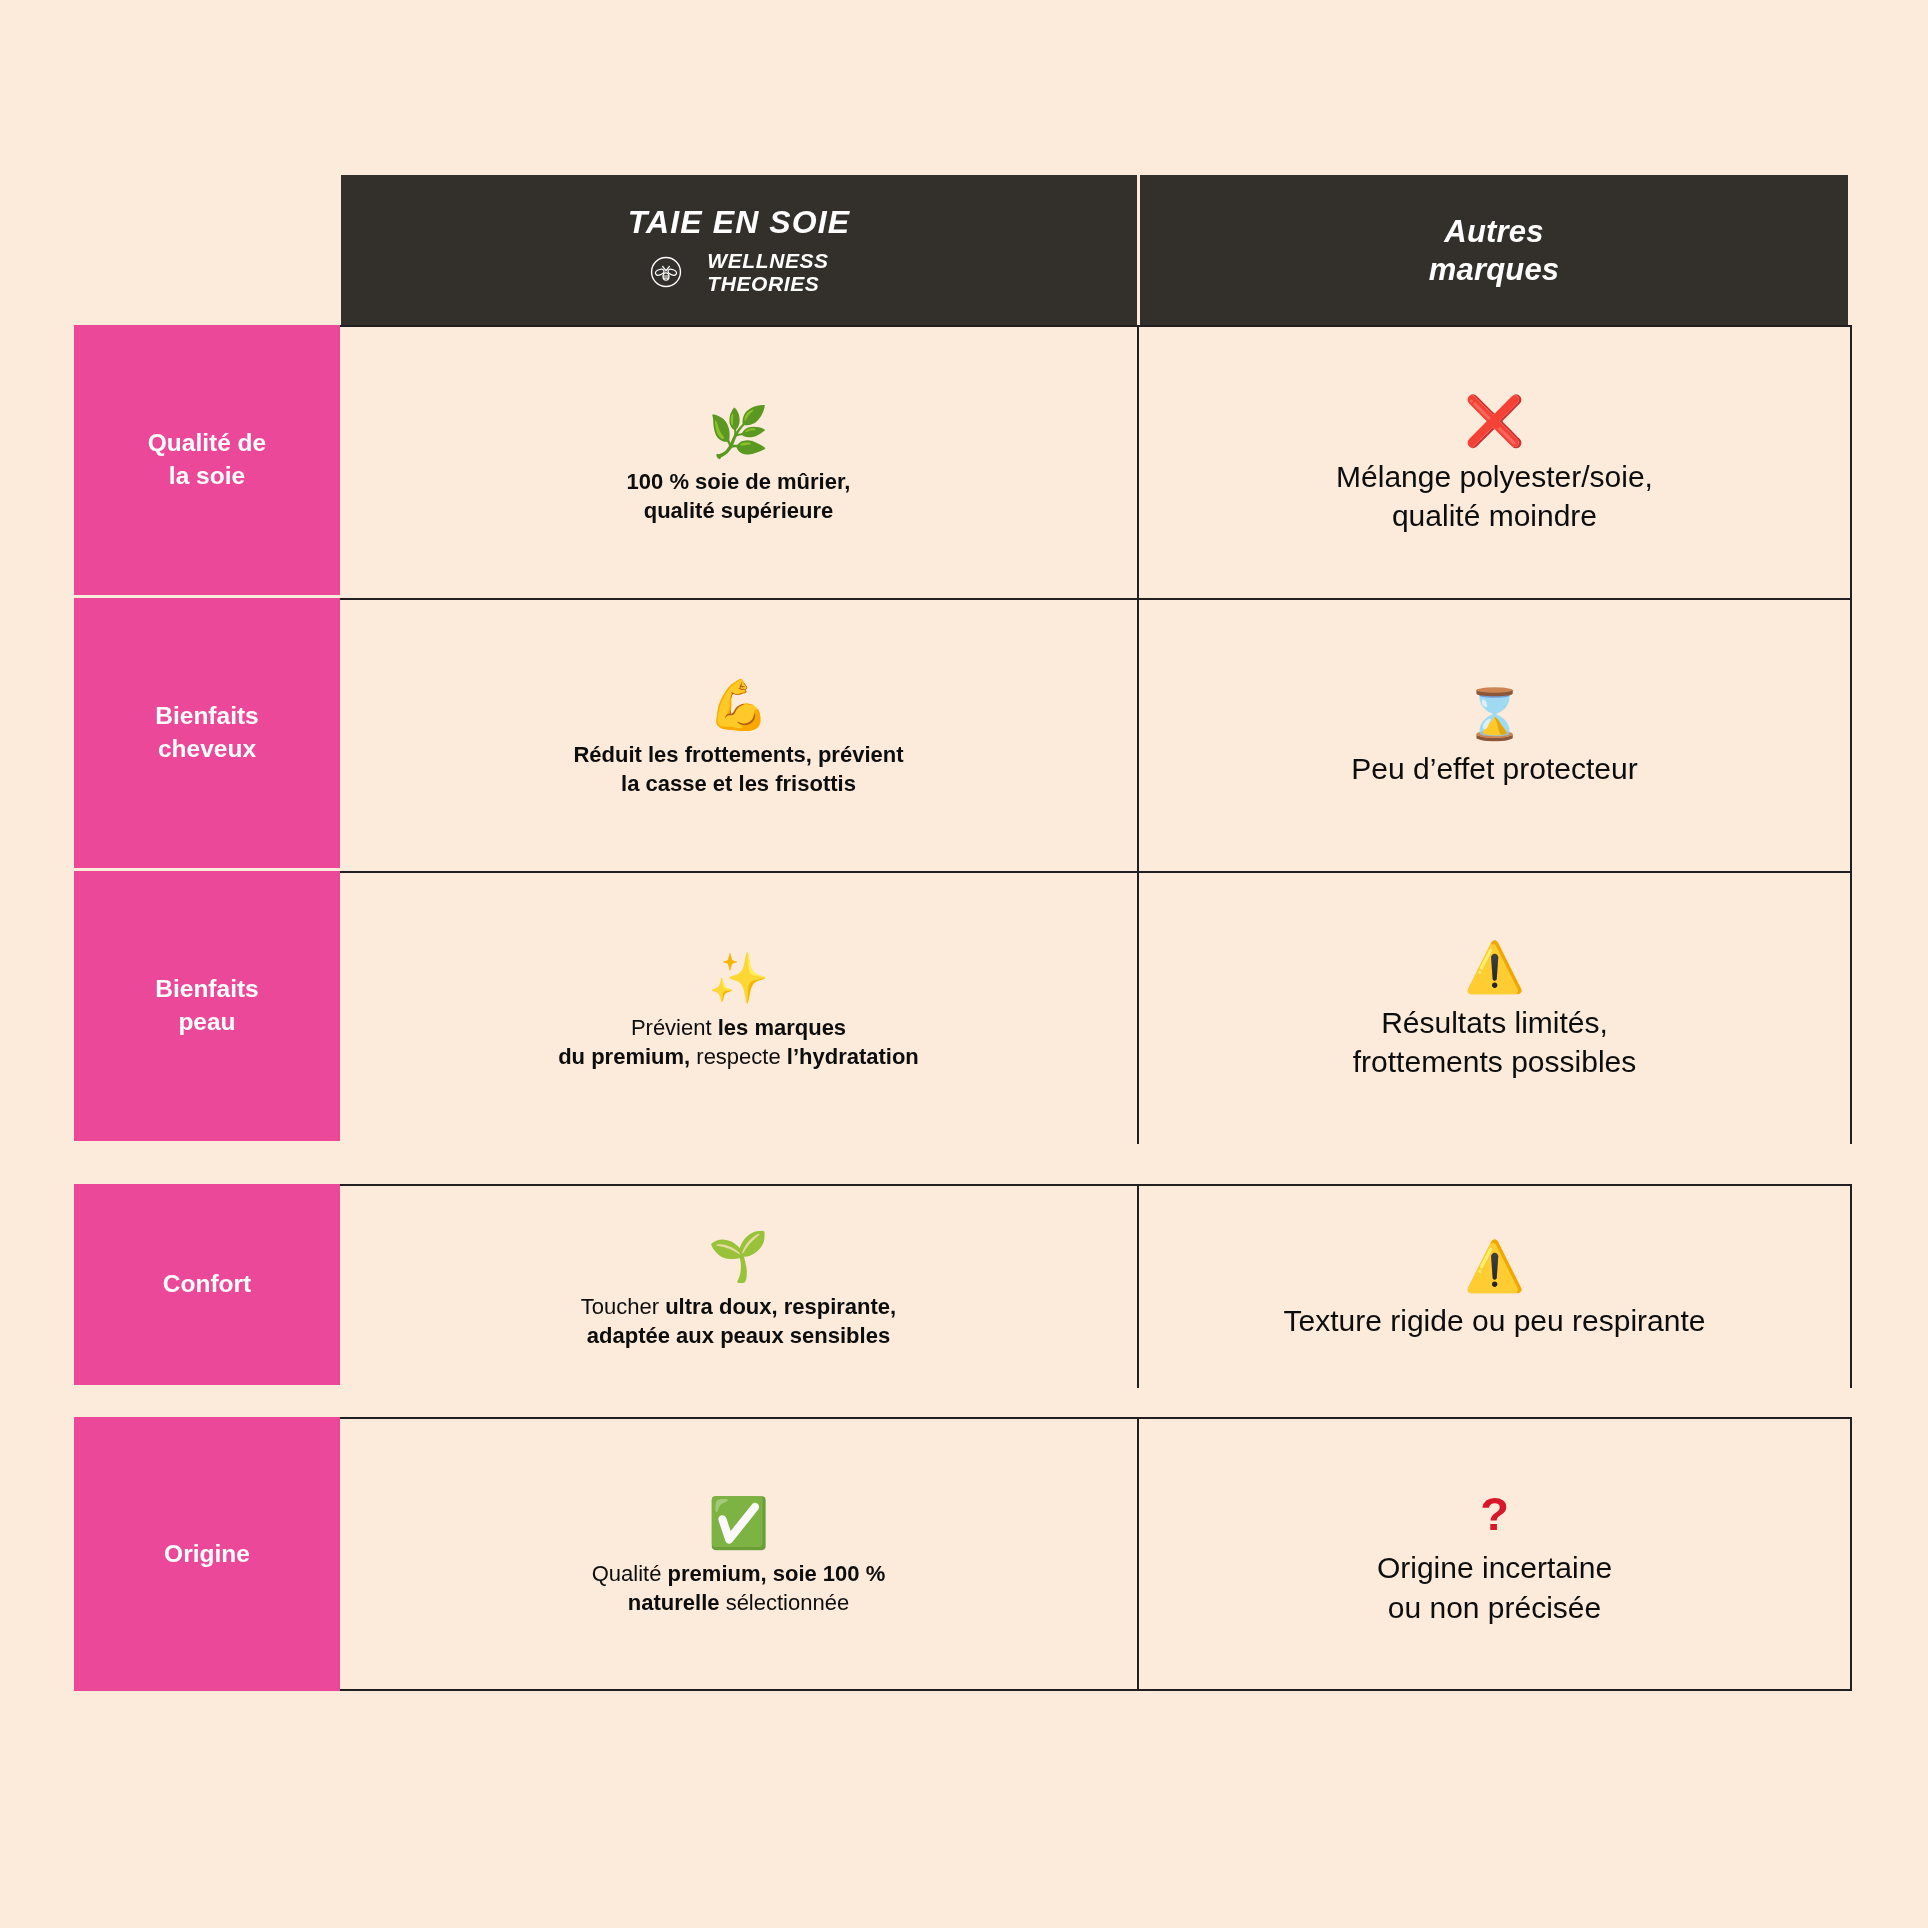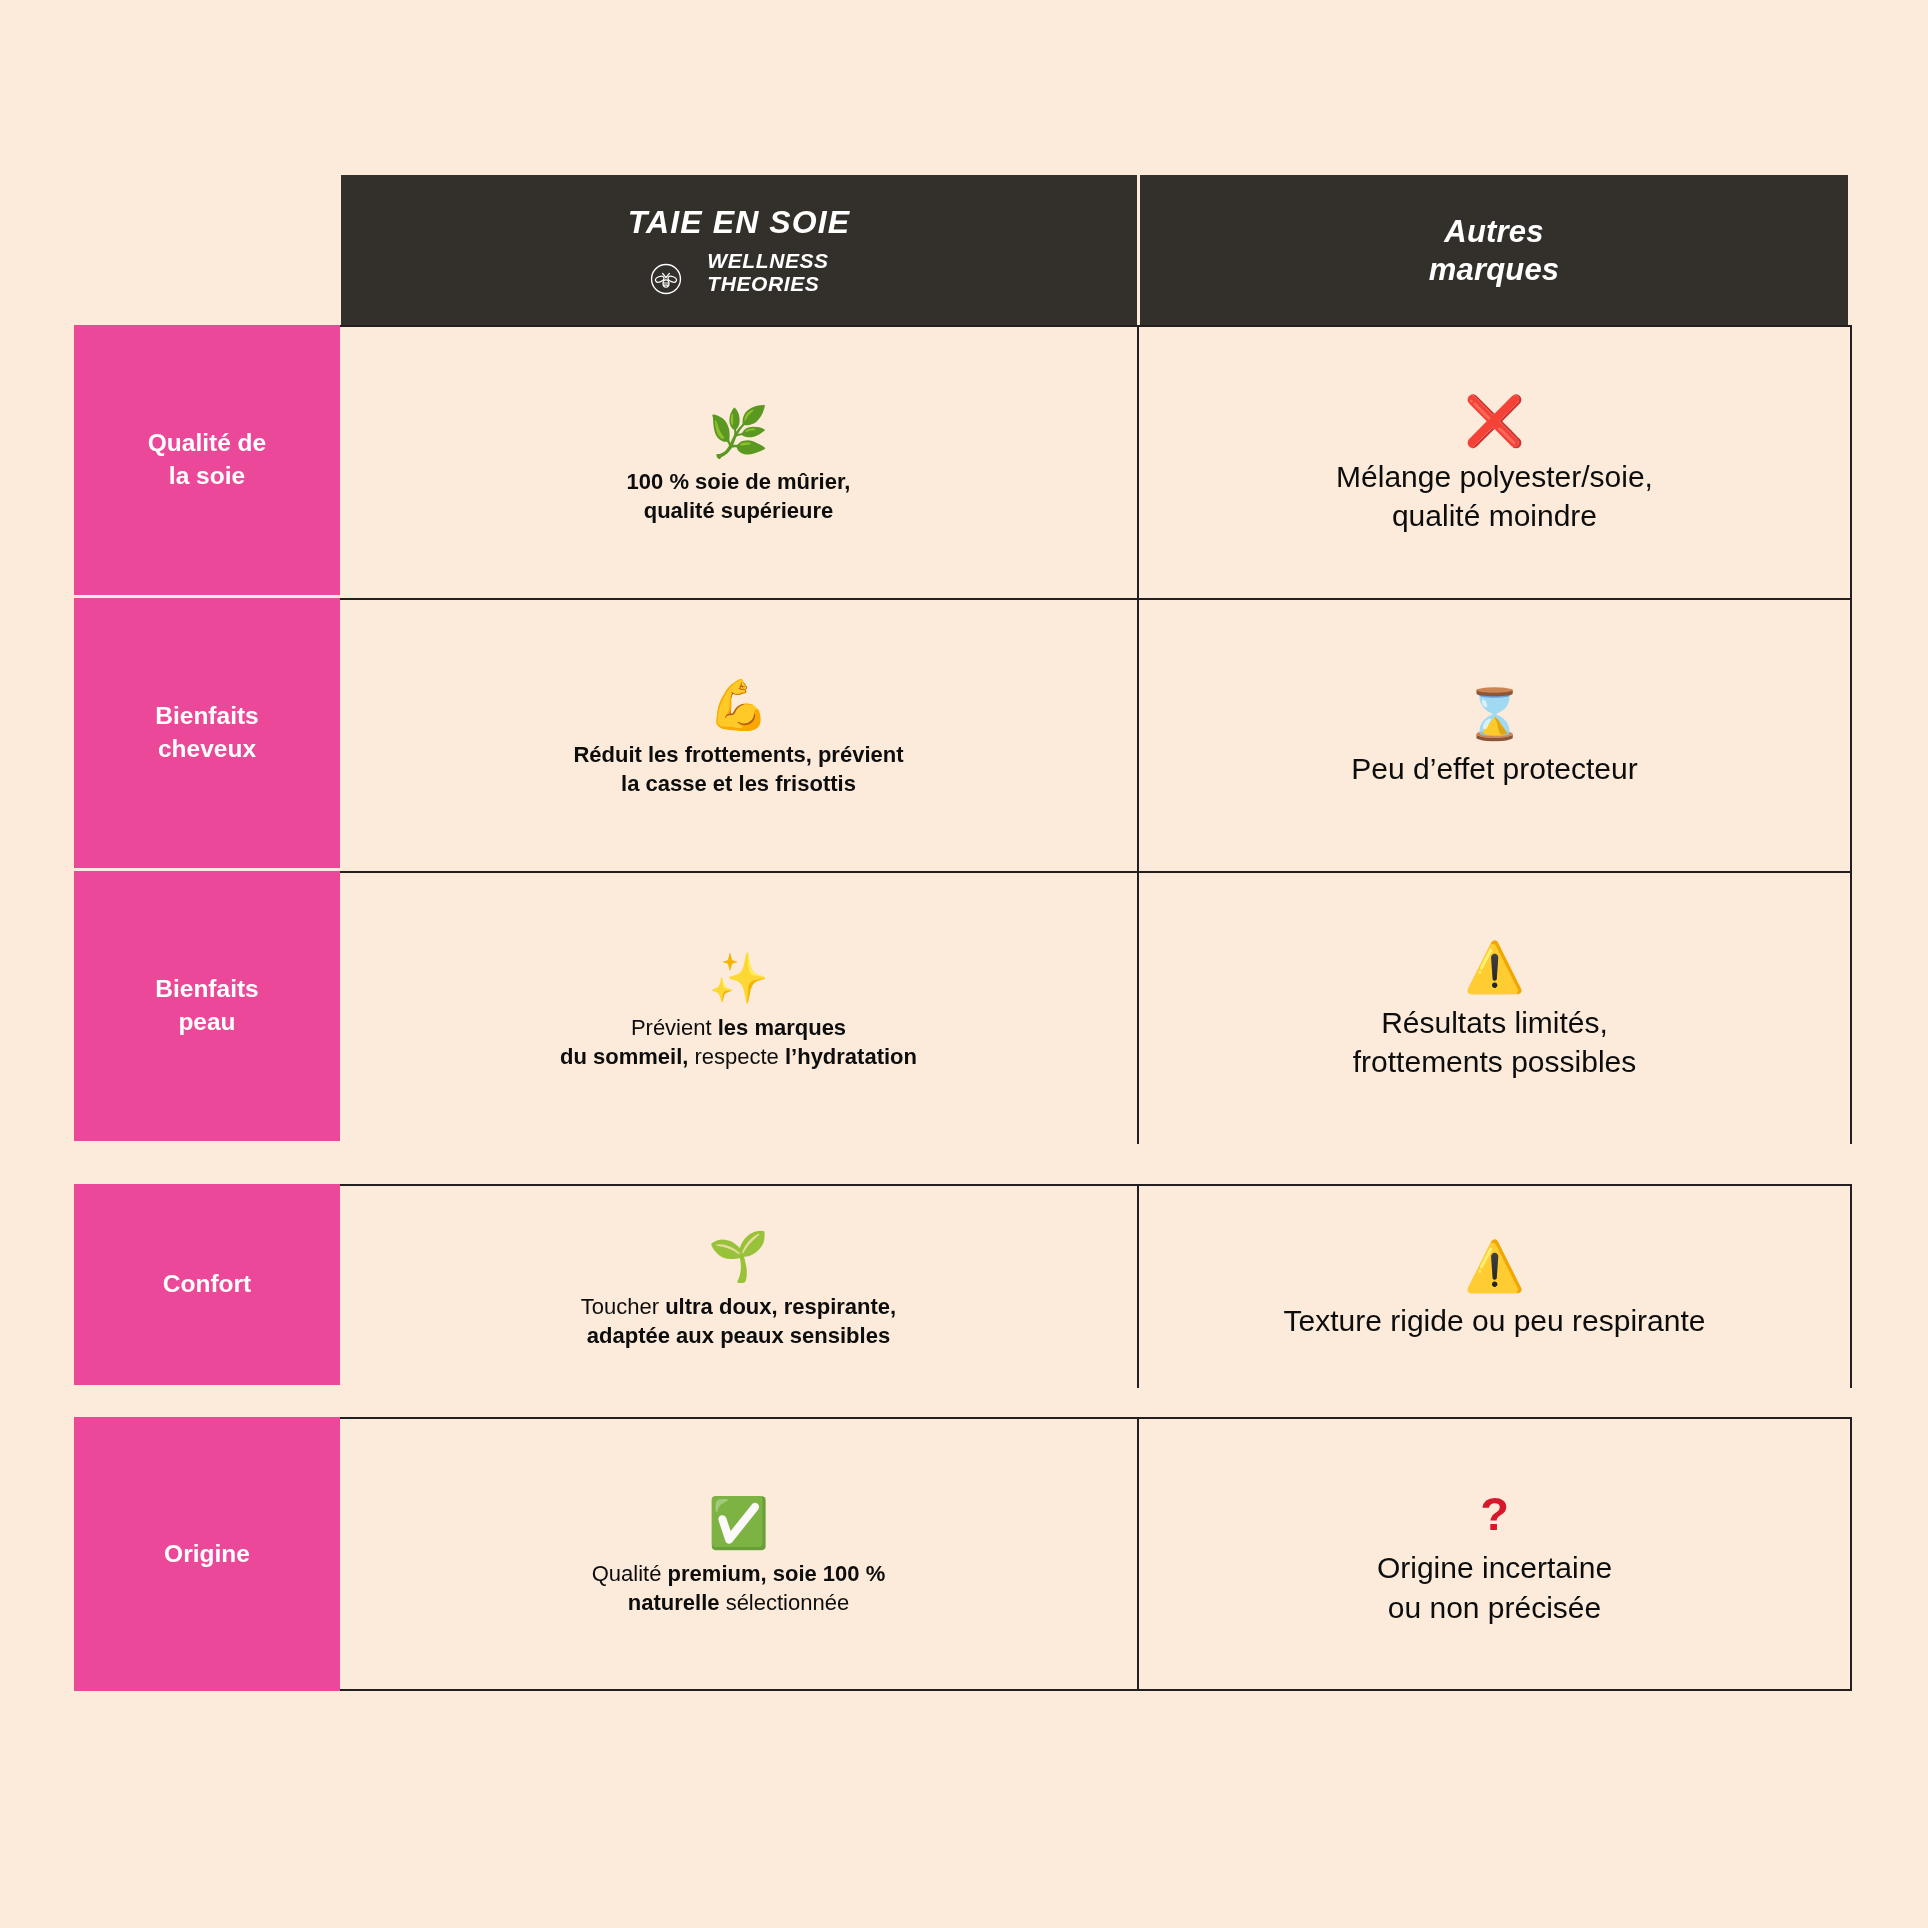--- a/index.html
+++ b/index.html
@@ -52,21 +52,21 @@
   }
   .brand-title {
     font-size: 32px;
     font-weight: 700;
     letter-spacing: 1.1px;
     line-height: 1.1;
     margin-bottom: 8.5px;
   }
   .brand-sub-wrap {
     display: flex;
-    align-items: flex-end;
+    align-items: center;
     gap: 24px;
   }
   .bee-logo {
     width: 34px;
     height: 34px;
     flex: 0 0 34px;
   }
   .brand-sub {
     font-size: 21px;
     font-weight: 700;
@@ -263,21 +263,21 @@
         <span>
           <span>Bienfaits</span><br>
           <span>peau</span>
         </span>
       </div>
       <div class="cells">
         <div class="cell brand-col">
           <div class="cell-icon">✨</div>
           <div class="cell-text mixed">
             <span><span>Prévient </span><span class="b">les marques</span></span><br>
-            <span><span class="b">du sommeil,</span><span> respecte </span><span class="b">l’hydratation</span></span>
+            <span><span class="b">du premium,</span><span> respecte </span><span class="b">l’hydratation</span></span>
           </div>
         </div>
         <div class="cell other-col">
           <div class="cell-icon">⚠️</div>
           <div class="cell-text">
             <span>Résultats limités,</span><br>
             <span>frottements possibles</span>
           </div>
         </div>
       </div>

